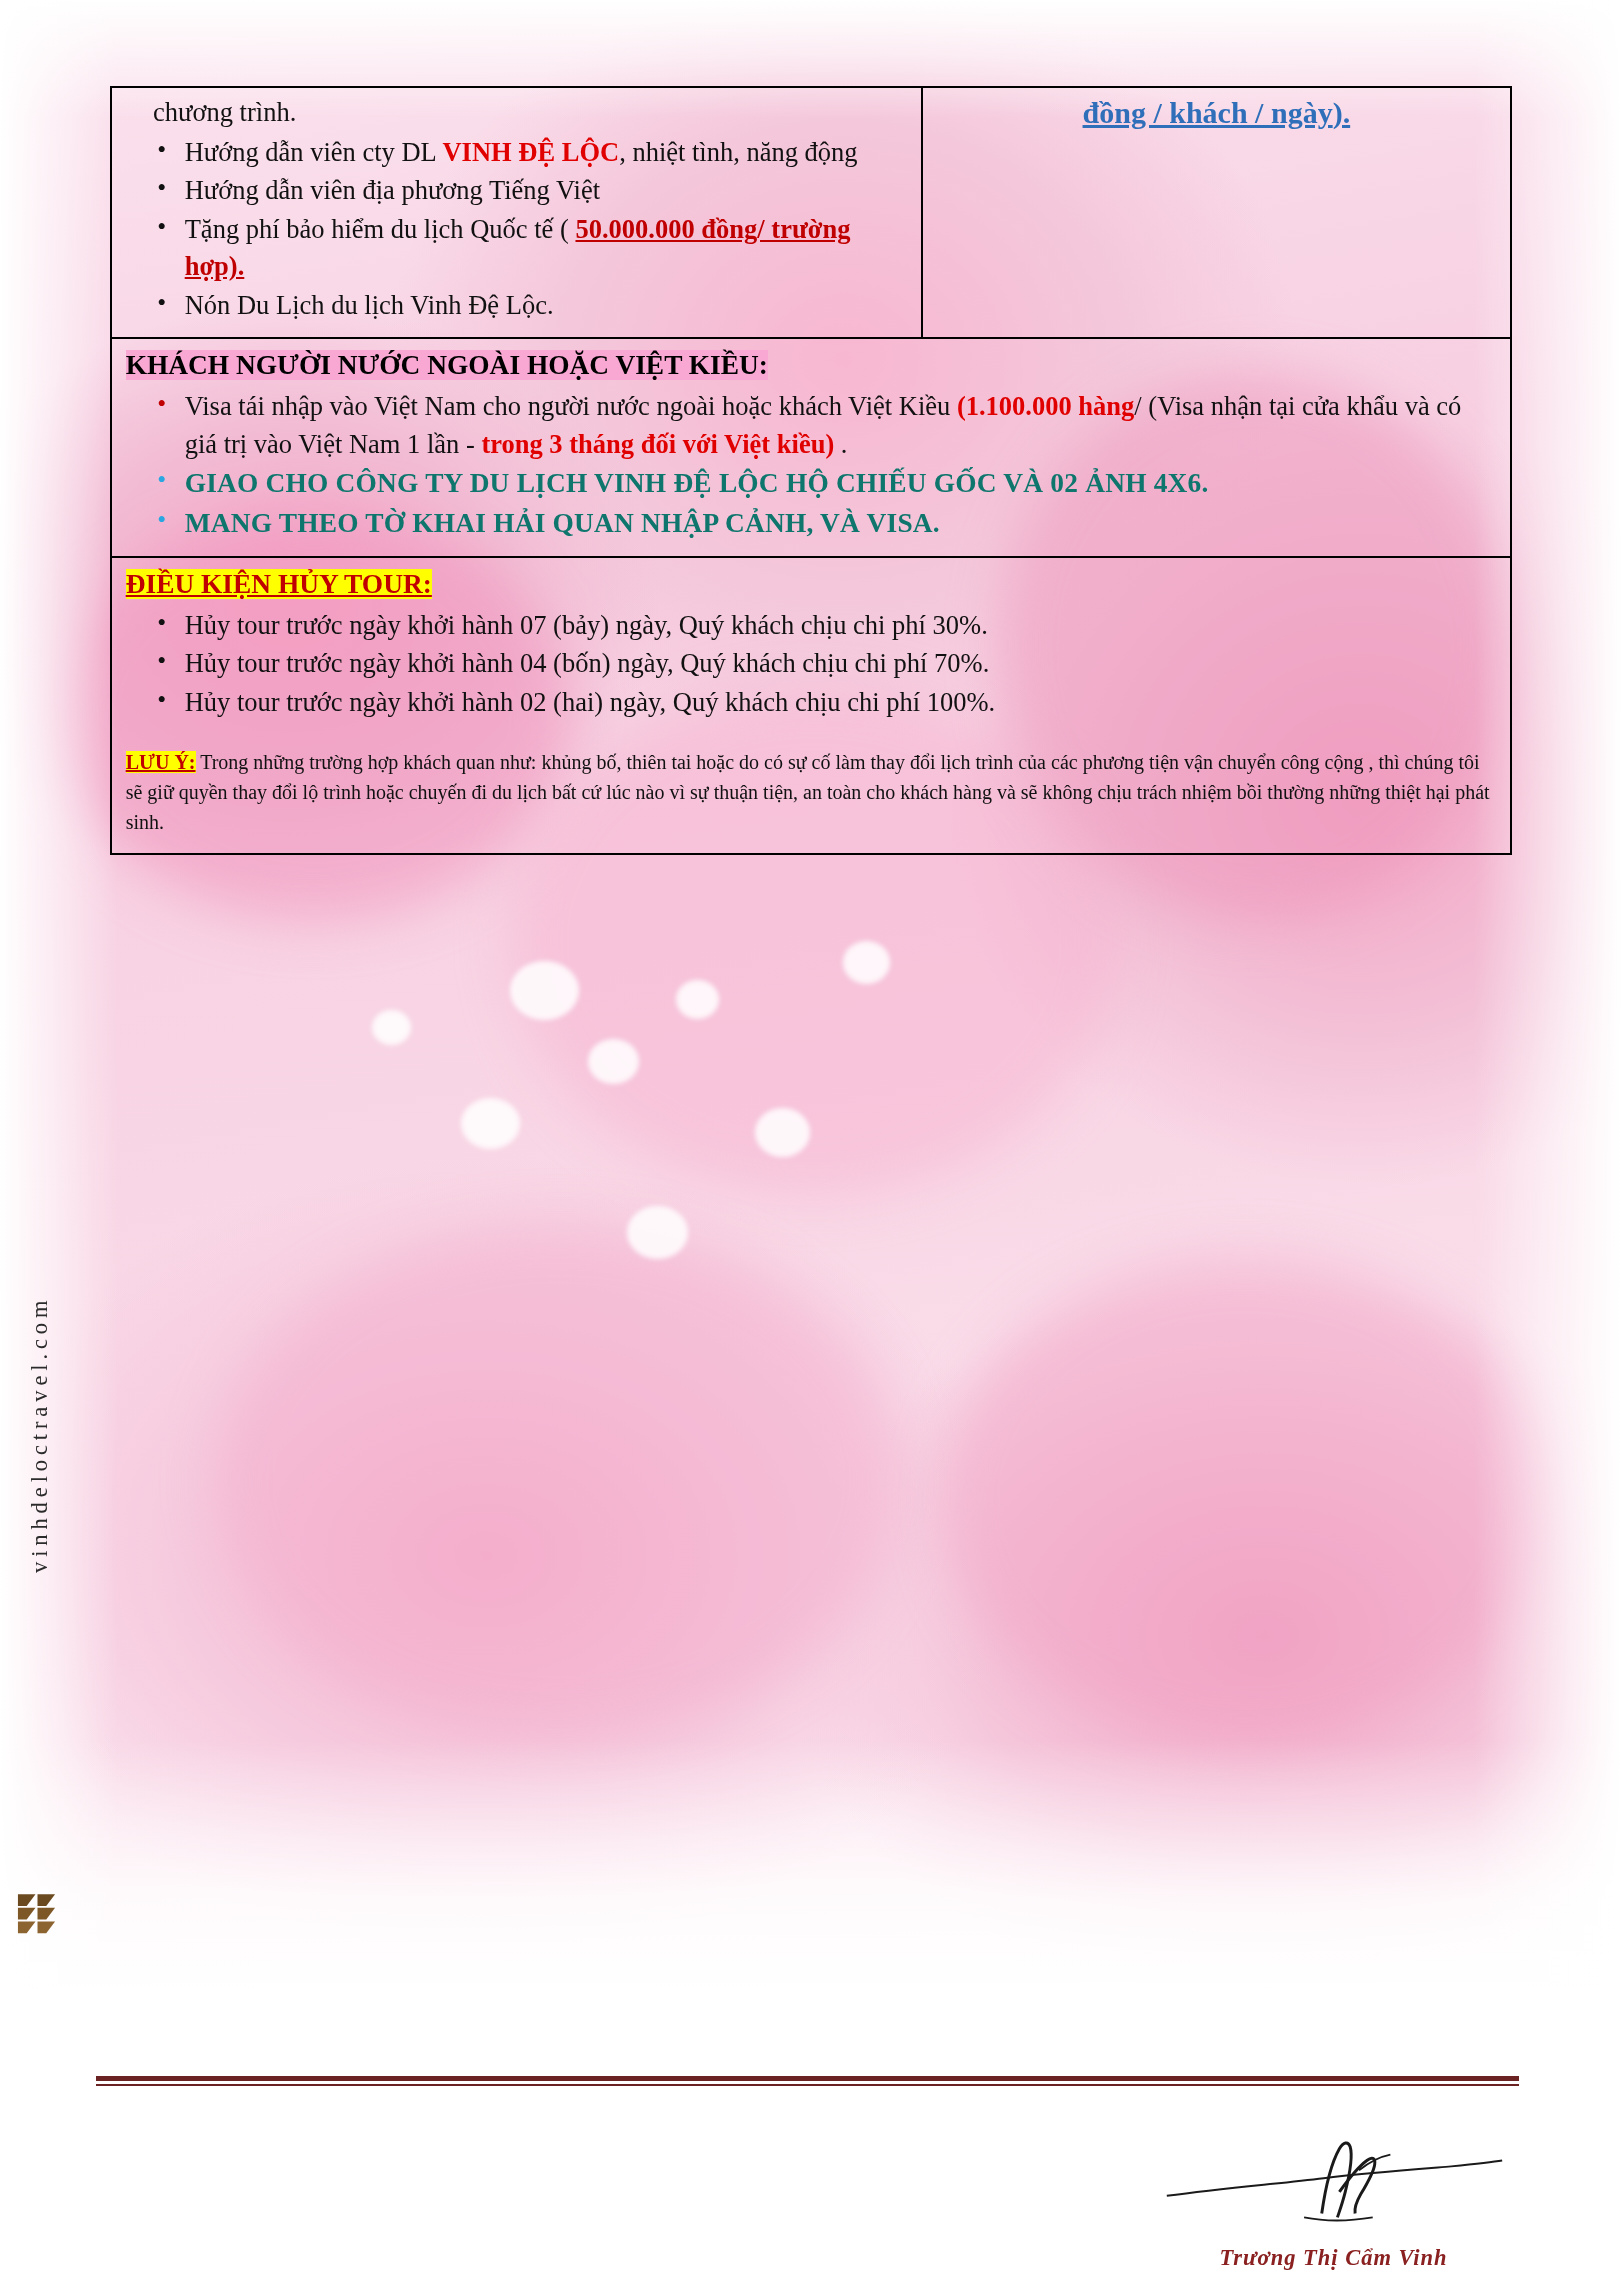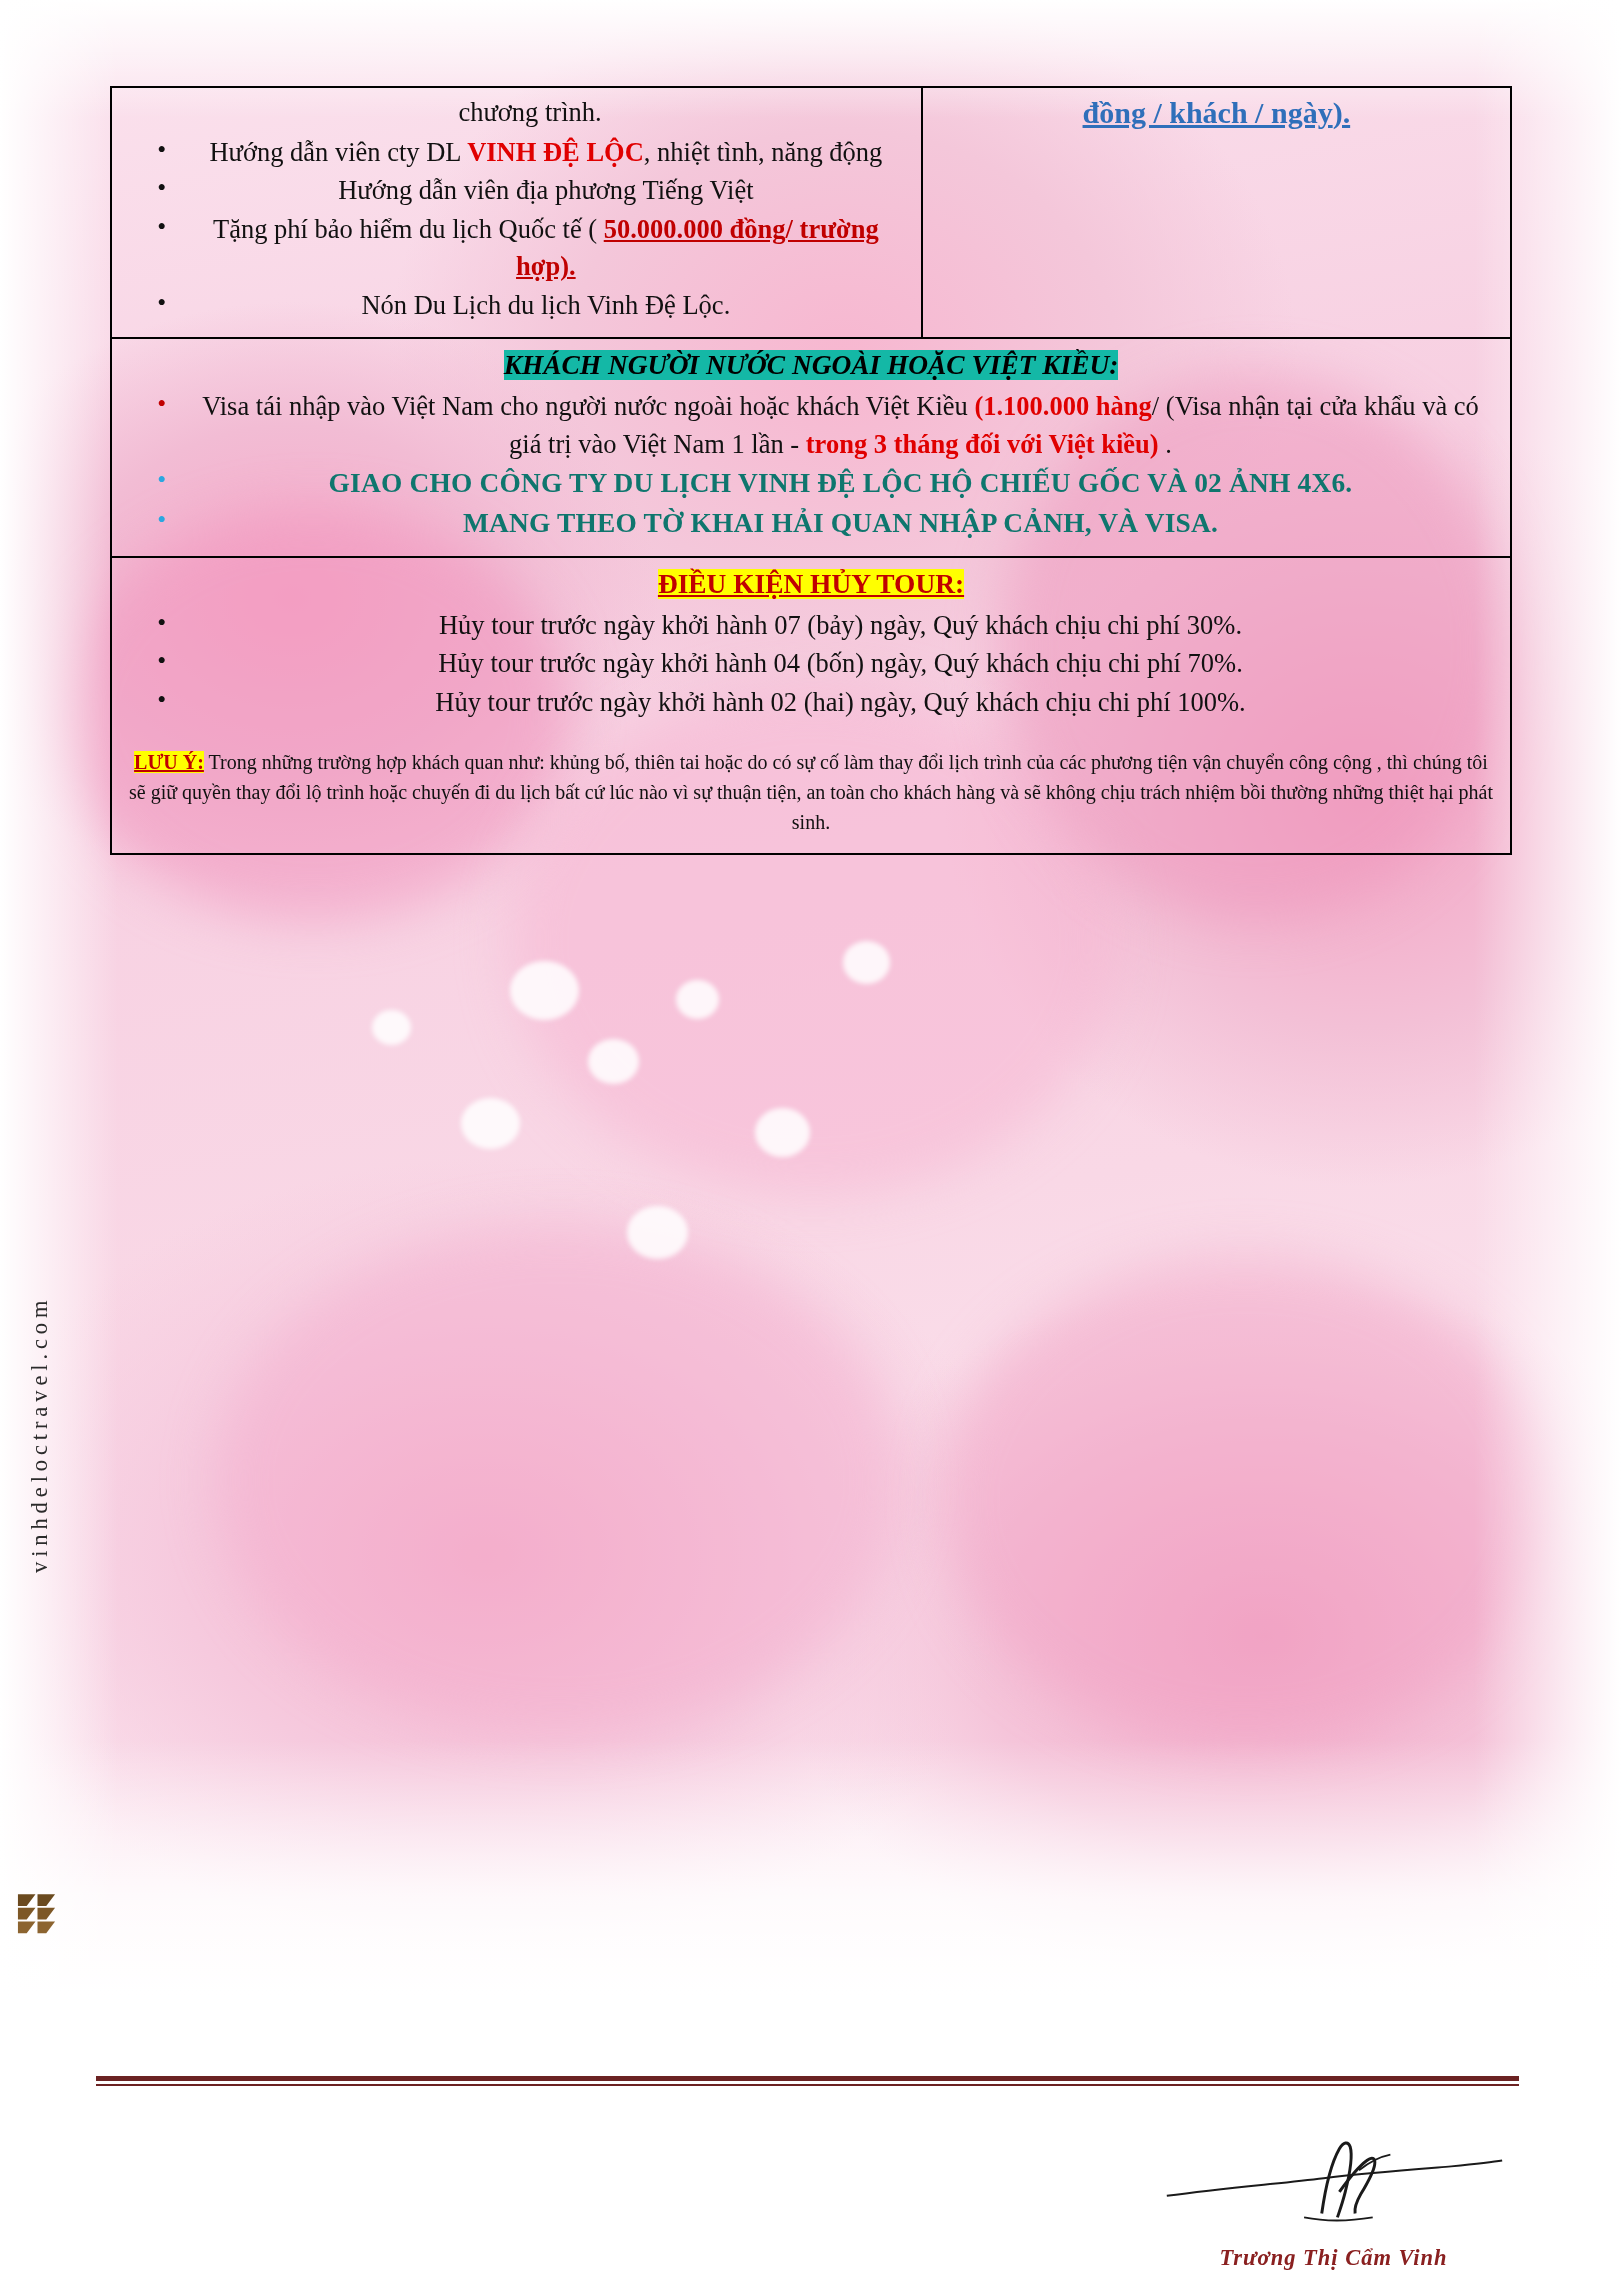--- a/index.html
+++ b/index.html
@@ -77,21 +77,21 @@
     border: 2px solid #000;
     border-collapse: collapse;
     background: transparent;
     z-index: 3;
   }
   .doc-table td {
     border: 2px solid #000;
     vertical-align: top;
     padding: 5.9px 13.7px 11.8px 13.7px;
   }
-  .cell-left { width: 804px; text-align: center; }
+  .cell-left { width: 804px; }
   .cell-right { width: 578px; }
 
   ul.bul {
     margin: 0;
     padding-left: 59px;
     list-style: none;
   }
   ul.bul > li {
     position: relative;
     font-size: 26.5px;
@@ -119,24 +119,23 @@
   }
   .red-b { color: #e00000; font-weight: bold; }
   .red-u { color: #c00000; font-weight: bold; text-decoration: underline; }
   .blue-head {
     color: #0f766e;
     font-weight: bold;
     font-size: 27.4px;
     letter-spacing: 0.2px;
   }
   .hl {
-    background: #14b8a6;
+    background: #f9a8d4;
     font-weight: bold;
     color: #000;
-    font-style: italic;
   }
   .hl-red {
     background: #ffff00;
     color: #c00000;
     font-weight: bold;
     text-decoration: underline;
   }
   .section-head {
     font-size: 27.4px;
     line-height: 1.35;

